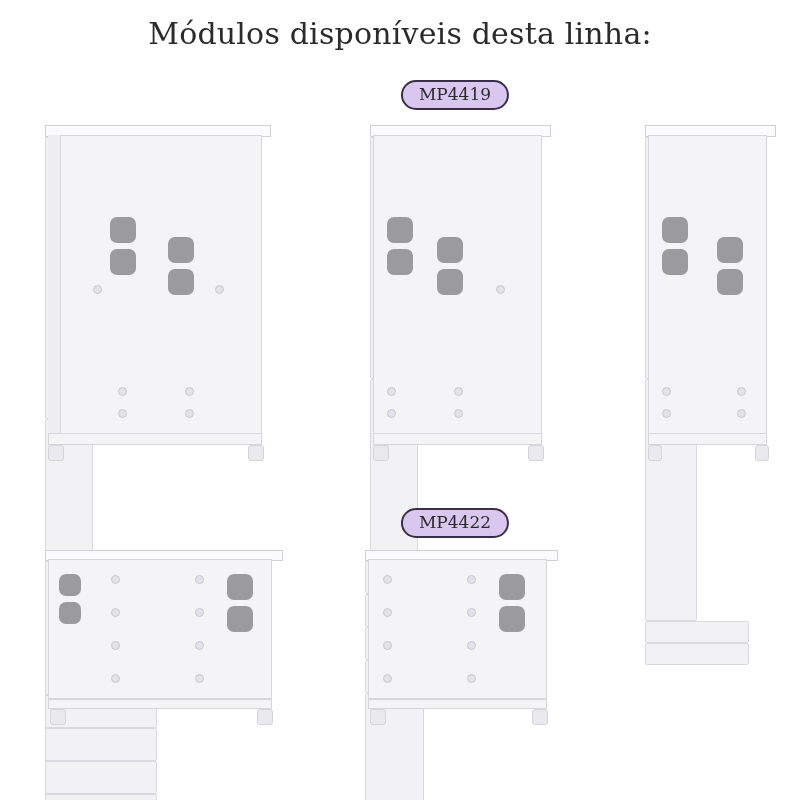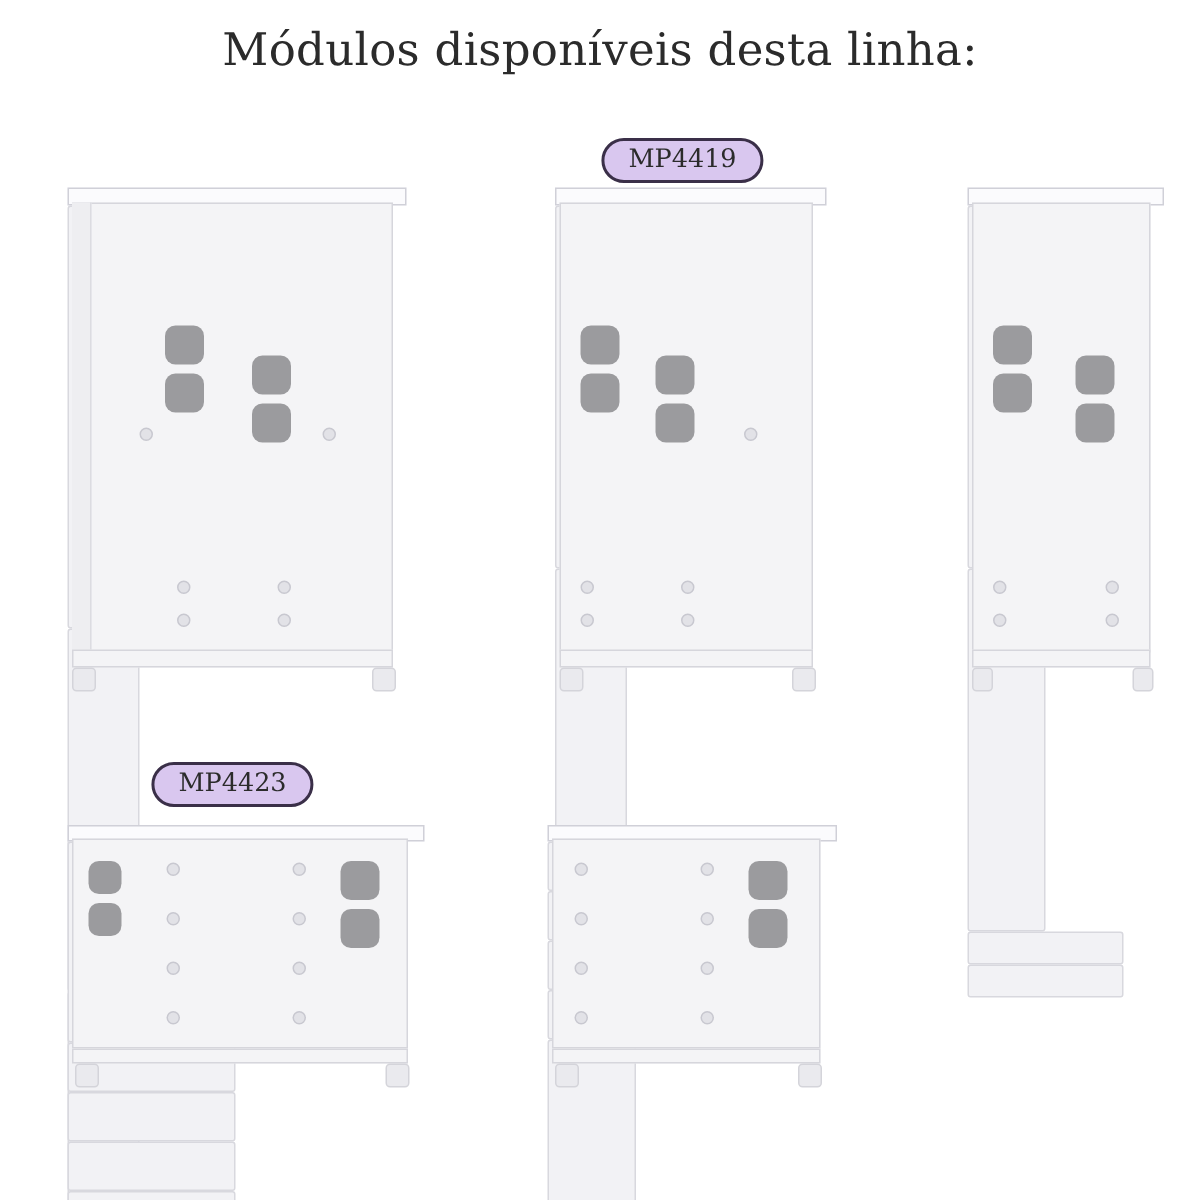--- a/index.html
+++ b/index.html
@@ -139,21 +139,21 @@
       <div class="knob" style="left:140px; top:284px;"></div>
 
       <div class="part" style="left:3px; top:308px; width:214px; height:12px;"></div>
 
       <div class="foot" style="left:3px; top:320px; width:14px; height:14px; border-radius:3px;"></div>
       <div class="foot" style="left:203px; top:320px; width:14px; height:14px; border-radius:3px;"></div>
     </div>
   </div>
 
   <div class="module" style="left:300px; top:80px; width:280px; height:400px;">
-    <div class="badge" style="left:155px; top:12px;">MP4419</div>
+    <div class="badge" style="left:155px; top:0px;">MP4419</div>
 
     <div class="furn" style="left:70px; top:45px; width:175px; height:340px;">
       <div class="top" style="left:-2px; top:0px; width:179px; height:10px;"></div>
       <div class="part" style="left:3px; top:10px; width:169px; height:300px;"></div>
       <div class="door" style="left:7px; top:14px; width:46px; height:240px;"></div>
       <div class="door" style="left:55px; top:14px; width:46px; height:240px;"></div>
       <div class="door" style="left:115px; top:14px; width:50px; height:280px;"></div>
       <div class="grayblk" style="left:17px; top:92px; width:26px; height:26px;"></div>
       <div class="grayblk" style="left:17px; top:124px; width:26px; height:26px;"></div>
       <div class="grayblk" style="left:67px; top:112px; width:26px; height:26px;"></div>
@@ -187,21 +187,20 @@
       <div class="knob" style="left:17px; top:284px;"></div>
       <div class="knob" style="left:92px; top:262px;"></div>
       <div class="knob" style="left:92px; top:284px;"></div>
       <div class="part" style="left:3px; top:308px; width:119px; height:12px;"></div>
       <div class="foot" style="left:3px; top:320px; width:12px; height:14px; border-radius:3px;"></div>
       <div class="foot" style="left:110px; top:320px; width:12px; height:14px; border-radius:3px;"></div>
     </div>
   </div>
 
   <div class="module" style="left:0px; top:508px; width:300px; height:230px;">
-    <div class="badge" style="left:155px; top:0px;">MP4423</div>
 
     <div class="furn" style="left:45px; top:42px; width:230px; height:175px;">
       <div class="top" style="left:-3px; top:0px; width:236px; height:9px;"></div>
       <div class="part" style="left:3px; top:9px; width:224px; height:140px;"></div>
 
       <div class="door" style="left:7px; top:13px; width:44px; height:132px;"></div>
       <div class="grayblk" style="left:14px; top:24px; width:22px; height:22px;"></div>
       <div class="grayblk" style="left:14px; top:52px; width:22px; height:22px;"></div>
 
       <div class="drawer" style="left:55px; top:13px; width:110px; height:31px;"></div>
@@ -220,20 +219,21 @@
       <div class="grayblk" style="left:182px; top:24px; width:26px; height:26px;"></div>
       <div class="grayblk" style="left:182px; top:56px; width:26px; height:26px;"></div>
 
       <div class="part" style="left:3px; top:149px; width:224px; height:10px;"></div>
       <div class="foot" style="left:5px; top:159px; width:14px; height:14px; border-radius:3px;"></div>
       <div class="foot" style="left:212px; top:159px; width:14px; height:14px; border-radius:3px;"></div>
     </div>
   </div>
 
   <div class="module" style="left:300px; top:508px; width:280px; height:230px;">
+    <div class="badge" style="left:155px; top:0px;">MP4422</div>
 
     <div class="furn" style="left:65px; top:42px; width:185px; height:175px;">
       <div class="top" style="left:-3px; top:0px; width:191px; height:9px;"></div>
       <div class="part" style="left:3px; top:9px; width:179px; height:140px;"></div>
       <div class="drawer" style="left:7px; top:13px; width:110px; height:31px;"></div>
       <div class="drawer" style="left:7px; top:46px; width:110px; height:31px;"></div>
       <div class="drawer" style="left:7px; top:79px; width:110px; height:31px;"></div>
       <div class="drawer" style="left:7px; top:112px; width:110px; height:31px;"></div>
       <div class="knob" style="left:18px; top:25px;"></div>
       <div class="knob" style="left:18px; top:58px;"></div>

